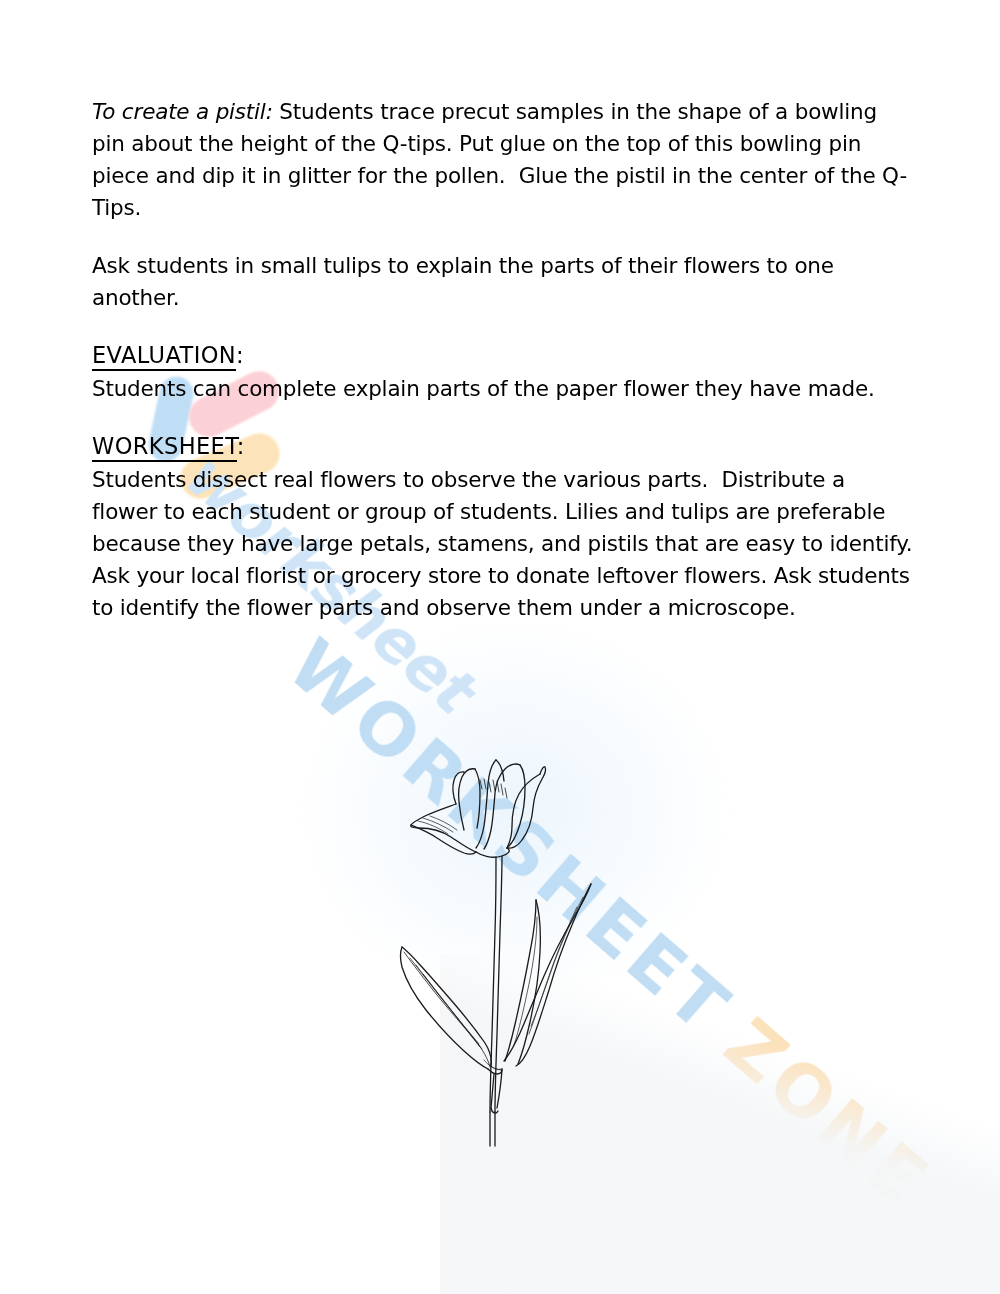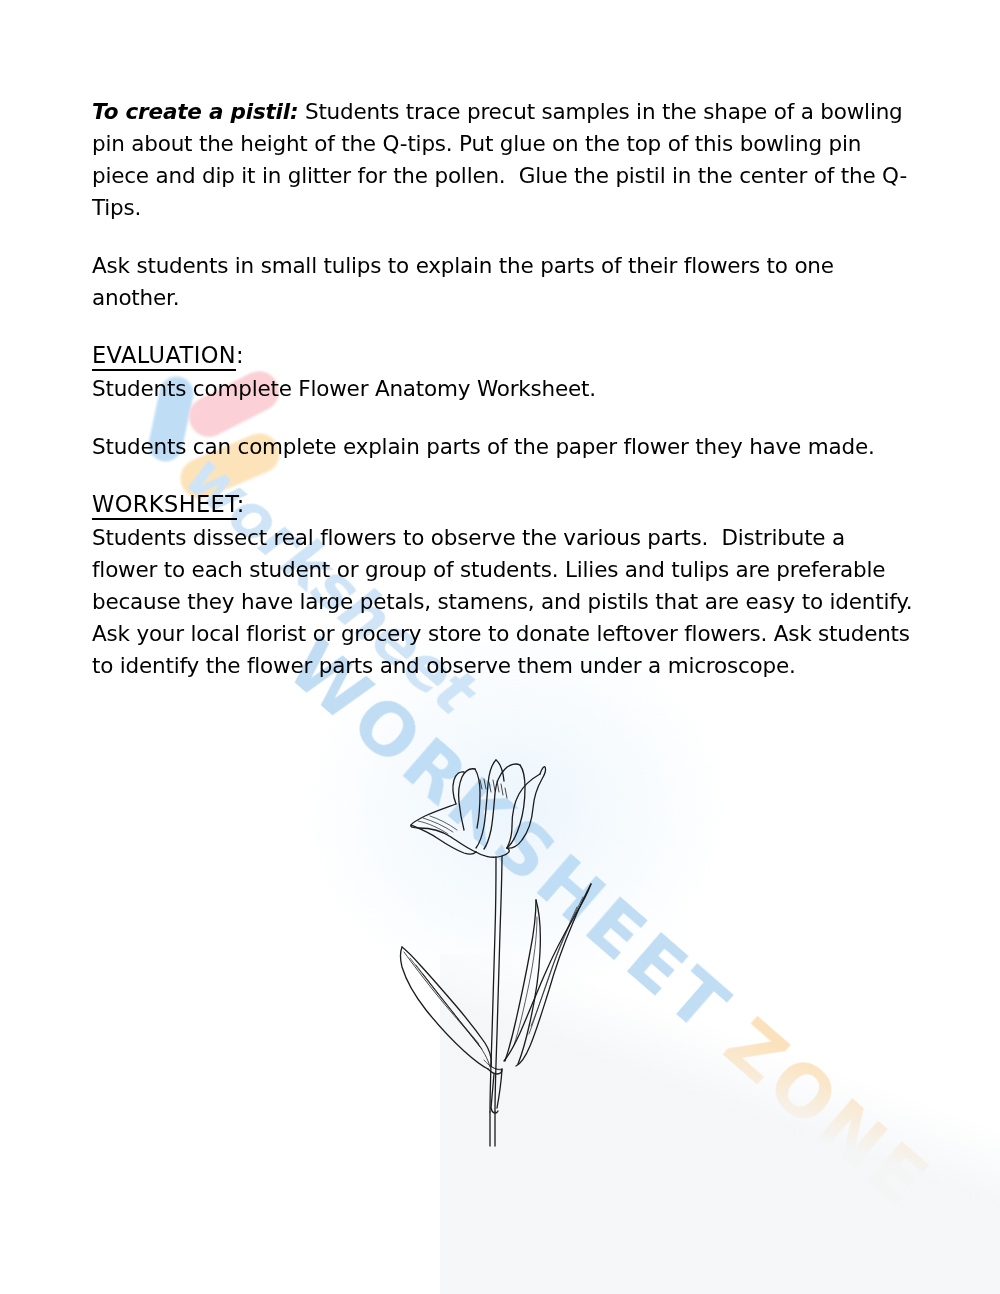--- a/index.html
+++ b/index.html
@@ -99,21 +99,21 @@
   .para {
     font-size: 21.5px;
     line-height: 32px;
     letter-spacing: -0.2px;
     margin: 0 0 26px 0;
     text-align: left;
     white-space: pre-wrap;
   }
   .lead-italic {
     font-style: italic;
-    font-weight: 700;
+    font-weight: 400;
   }
   .section-head {
     font-size: 22.5px;
     line-height: 30px;
     margin: 0 0 3px 0;
     letter-spacing: 0.4px;
   }
   .section-head .u {
     border-bottom: 2px solid #000;
     padding-bottom: 1px;
@@ -155,21 +155,20 @@
   <div id="paper-shade"></div>
 
   <div id="content">
 
     <p class="para"><span class="lead-italic">To create a pistil:</span><span> Students trace precut samples in the shape of a bowling pin about the height of the Q-tips. Put glue on the top of this bowling pin piece and dip it in glitter for the pollen.  Glue the pistil in the center of the Q-Tips.</span></p>
 
     <p class="para">Ask students in small tulips to explain the parts of their flowers to one another.</p>
 
     <div class="section-head"><span class="u">EVALUATION</span><span>:</span></div>
 
-    <p class="para">Students complete Flower Anatomy Worksheet.</p>
 
     <p class="para">Students can complete explain parts of the paper flower they have made.</p>
 
     <div class="section-head"><span class="u">WORKSHEET</span><span>:</span></div>
 
     <p class="para">Students dissect real flowers to observe the various parts.  Distribute a flower to each student or group of students. Lilies and tulips are preferable because they have large petals, stamens, and pistils that are easy to identify.  Ask your local florist or grocery store to donate leftover flowers. Ask students to identify the flower parts and observe them under a microscope.</p>
 
   </div>
 
   <div id="illustration">

